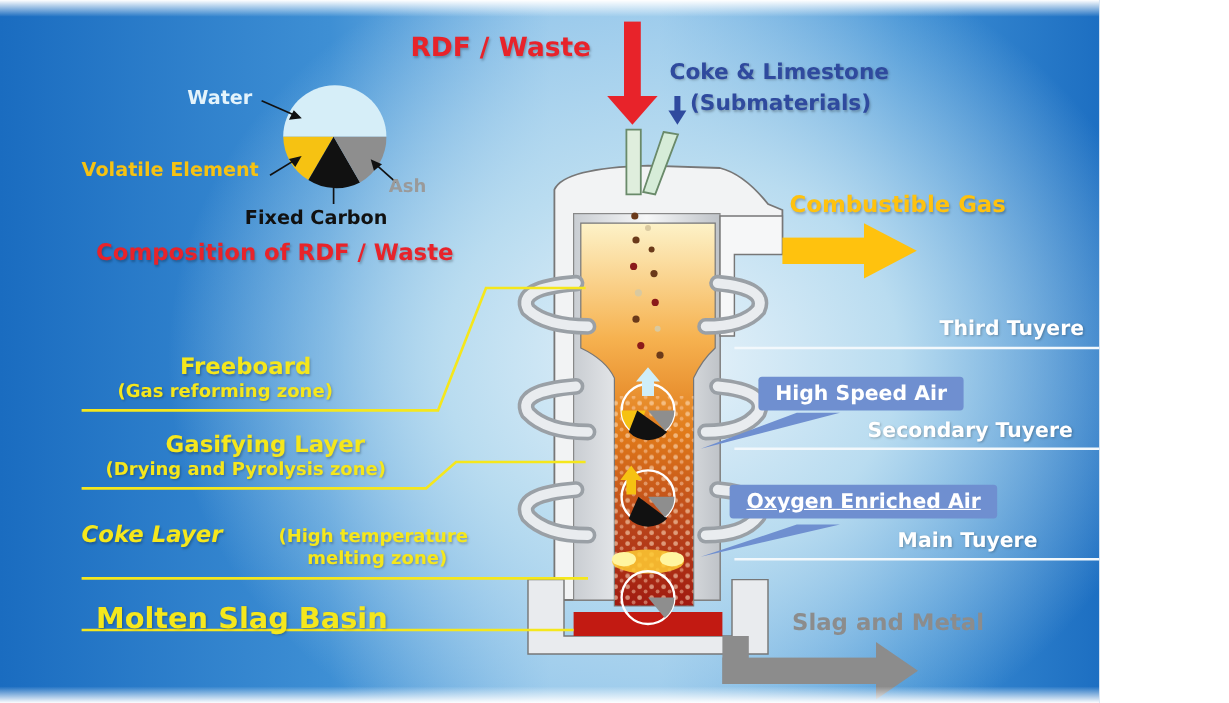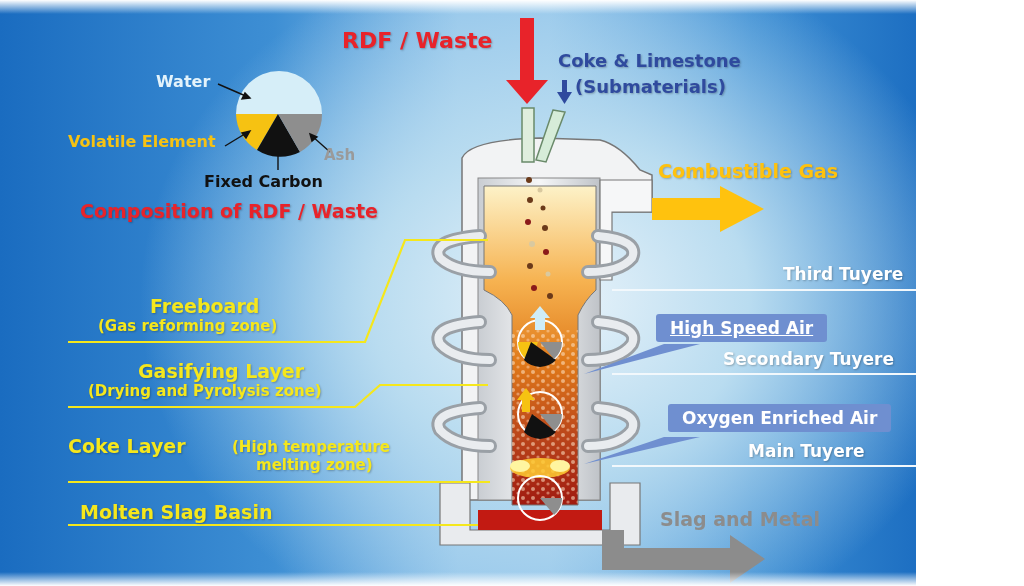--- a/index.html
+++ b/index.html
@@ -172,24 +172,24 @@
 <div class="t" style="left:204px;top:174px;font-size:16px;color:#111;">Fixed Carbon</div>
 <div class="t shadow" style="left:52px;top:202px;font-size:19px;color:#e8232a;margin-left:28px;">Composition of RDF / Waste</div>
 
 <div class="t shadow" style="left:658px;top:162px;font-size:19px;color:#ffc20e;">Combustible Gas</div>
 <div class="t" style="left:660px;top:510px;font-size:19px;color:#8c8c8c;text-align:center;">Slag and Metal</div>
 
 <div class="t shadow" style="left:150px;top:297px;font-size:19px;color:#f5e71c;">Freeboard</div>
 <div class="t shadow" style="left:98px;top:319px;font-size:15px;color:#f5e71c;">(Gas reforming zone)</div>
 <div class="t shadow" style="left:138px;top:362px;font-size:19px;color:#f5e71c;">Gasifying Layer</div>
 <div class="t shadow" style="left:88px;top:384px;font-size:15px;color:#f5e71c;">(Drying and Pyrolysis zone)</div>
-<div class="t shadow" style="left:68px;top:437px;font-size:19px;color:#f5e71c;">Coke Layer</div>
+<div class="t shadow" style="left:68px;top:437px;font-size:19px;color:#f5e71c;font-style:italic;">Coke Layer</div>
 <div class="t shadow" style="left:232px;top:440px;font-size:15px;color:#f5e71c;">(High temperature</div>
 <div class="t shadow" style="left:256px;top:458px;font-size:15px;color:#f5e71c;">melting zone)</div>
-<div class="t shadow" style="left:80px;top:503px;font-size:19px;color:#f5e71c;">Molten Slag Basin</div>
+<div class="t shadow" style="left:80px;top:503px;font-size:24px;color:#f5e71c;">Molten Slag Basin</div>
 
 <div class="t shadow" style="left:783px;top:266px;font-size:17px;color:#fff;text-align:center;">Third Tuyere</div>
-<div class="callout" style="left:656px;top:314px;text-decoration:underline;">High Speed Air</div>
+<div class="callout" style="left:632px;top:314px;">High Speed Air</div>
 <div class="t shadow" style="left:723px;top:351px;font-size:17px;color:#fff;">Secondary Tuyere</div>
-<div class="callout" style="left:668px;top:404px;">Oxygen Enriched Air</div>
+<div class="callout" style="left:608px;top:404px;text-decoration:underline;">Oxygen Enriched Air</div>
 <div class="t shadow" style="left:748px;top:443px;font-size:17px;color:#fff;">Main Tuyere</div>
 
 </div>
 
 </body></html>

